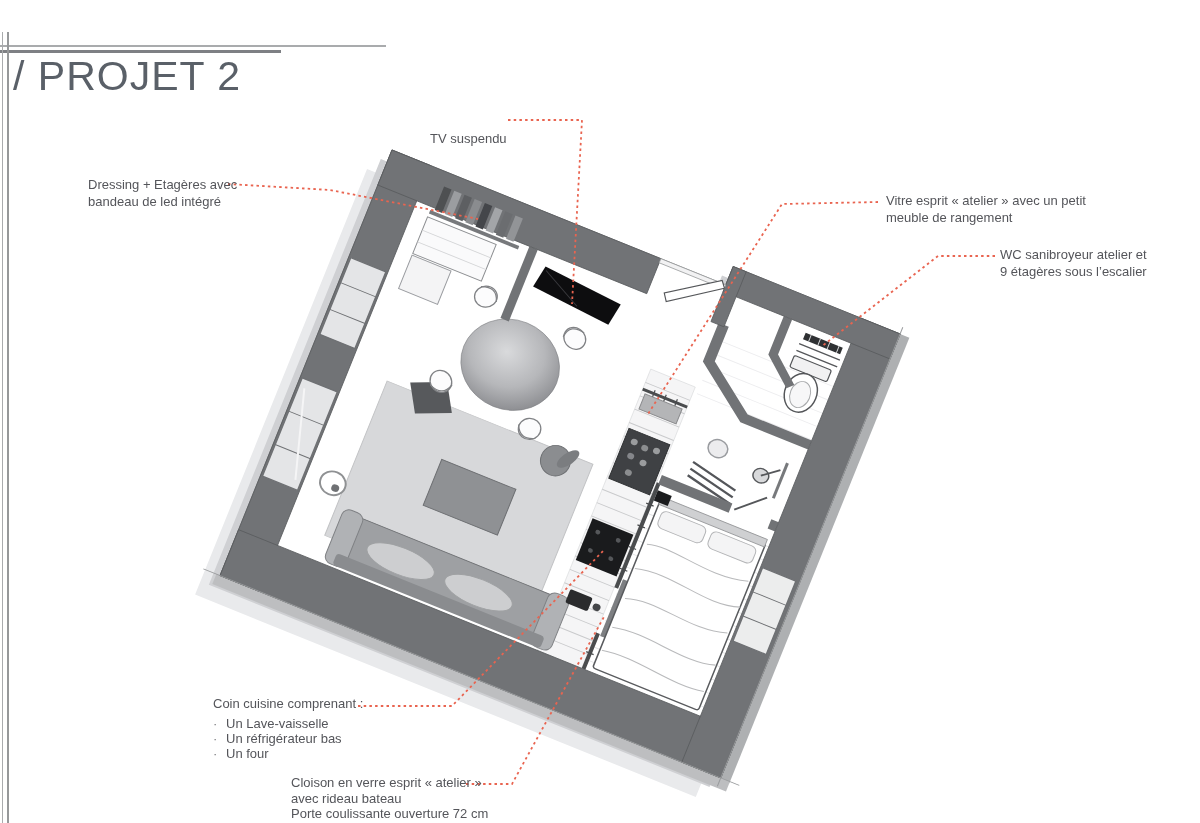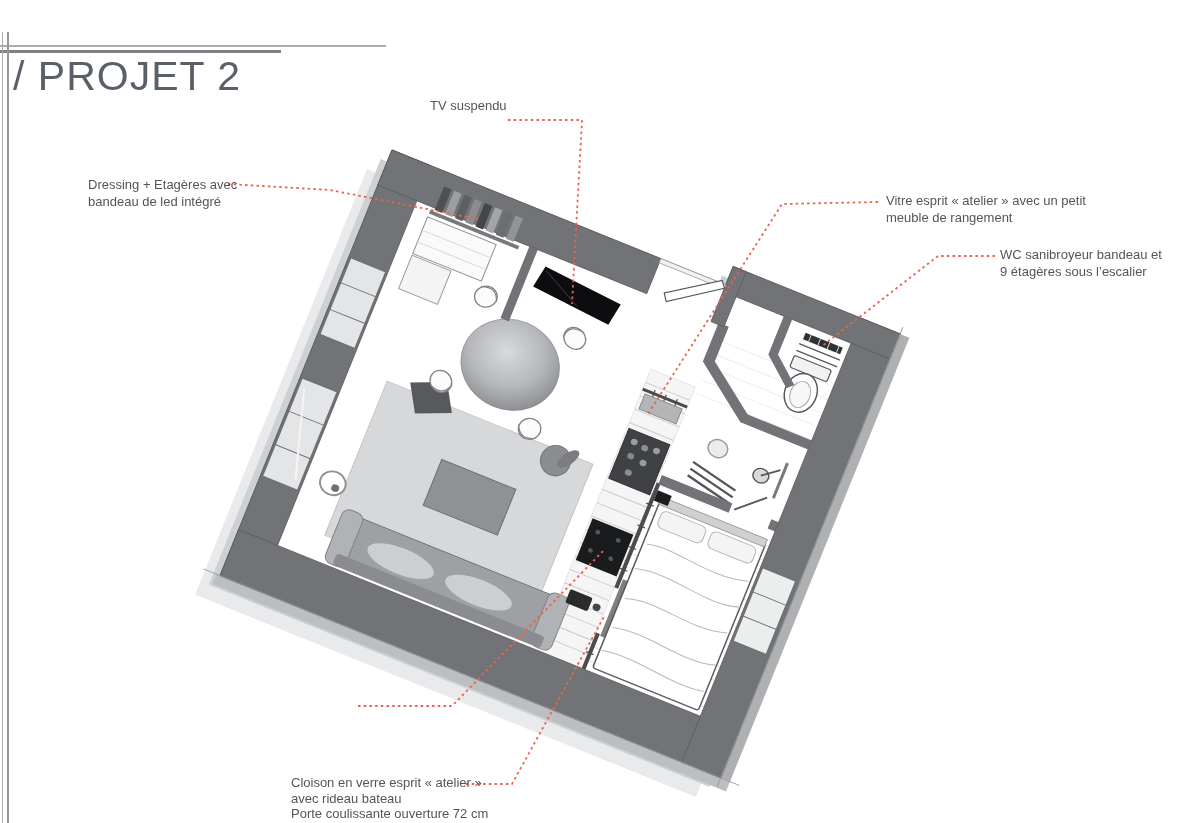--- a/index.html
+++ b/index.html
@@ -236,39 +236,45 @@
     <g fill="none" stroke="#e96450" stroke-width="1.8" stroke-dasharray="2.5 3.2">
       <path d="M228,152 L330,158 L478,187"></path>
       <path d="M508,88 L582,88 L572,272"></path>
       <path d="M878,170 L782,172 L648,382"></path>
       <path d="M995,224 L938,224 L821,315"></path>
       <path d="M358,674 L452,674 L605,517"></path>
       <path d="M466,752 L512,752 L605,583"></path>
     </g>
   </svg>
 
-  <div class="note" style="left:430px;top:65px;">
+  <div class="note" style="left:430px;top:98px;">
     <div>TV suspendu</div>
   </div>
 
   <div class="note" style="left:886px;top:160px;">
     <div>Vitre esprit « atelier » avec un petit</div>
     <div>meuble de rangement</div>
   </div>
 
   <div class="note" style="left:88px;top:144px;">
     <div>Dressing + Etagères avec</div>
     <div>bandeau de led intégré</div>
   </div>
 
   <div class="note" style="left:1000px;top:214px;">
-    <div>WC sanibroyeur bandeau et</div>
+    <div>WC sanibroyeur atelier et</div>
     <div>9 étagères sous l’escalier</div>
   </div>
 
+  <div class="note" style="left:213px;top:663px;">
+    <div class="ttl">Coin cuisine comprenant :</div>
+    <div class="li"><span class="bullet">·</span><span>Un Lave-vaisselle</span></div>
+    <div class="li"><span class="bullet">·</span><span>Un réfrigérateur bas</span></div>
+    <div class="li"><span class="bullet">·</span><span>Un four</span></div>
+  </div>
 
   <div class="note n-cloison" style="left:291px;top:743px;">
     <div>Cloison en verre esprit « atelier »</div>
     <div>avec rideau bateau</div>
     <div>Porte coulissante ouverture 72 cm</div>
   </div>
 
 </div>
 
 </body></html>

